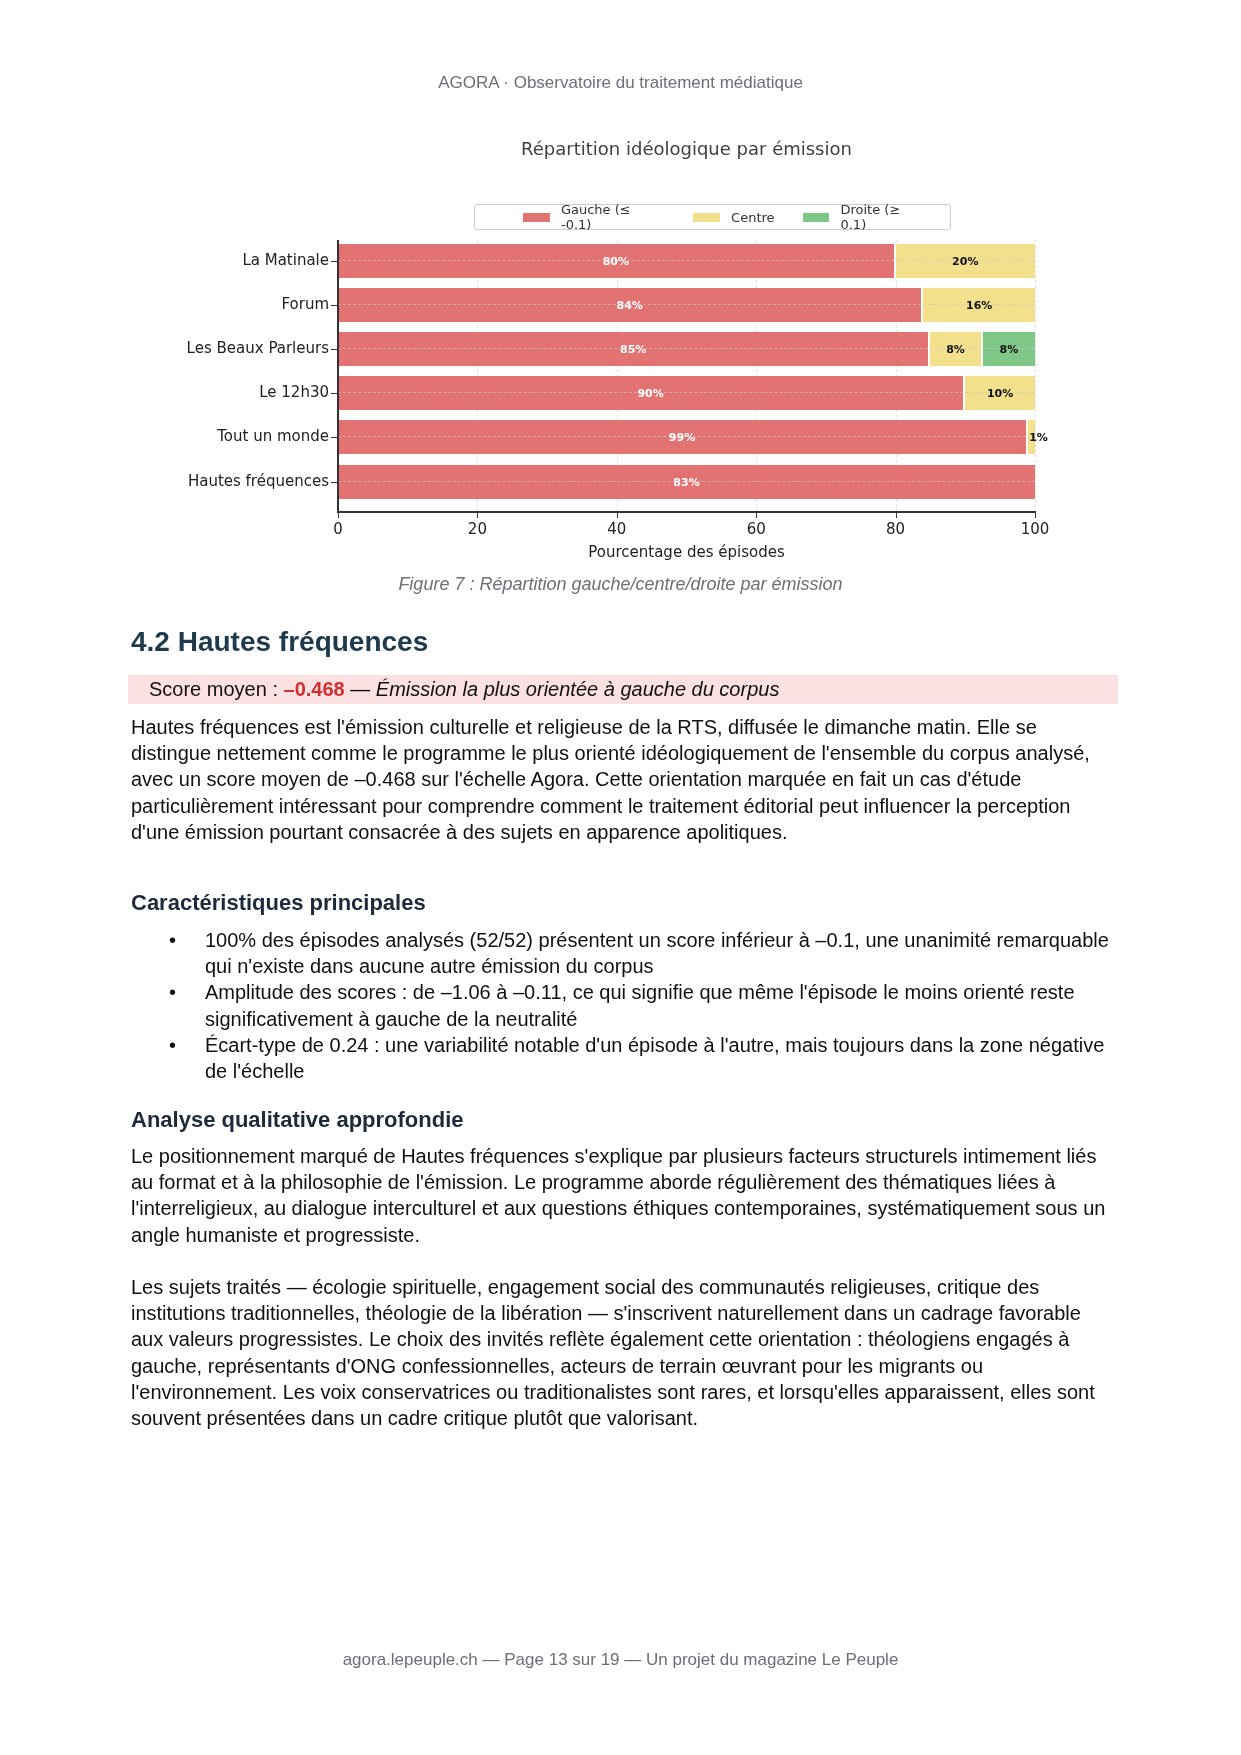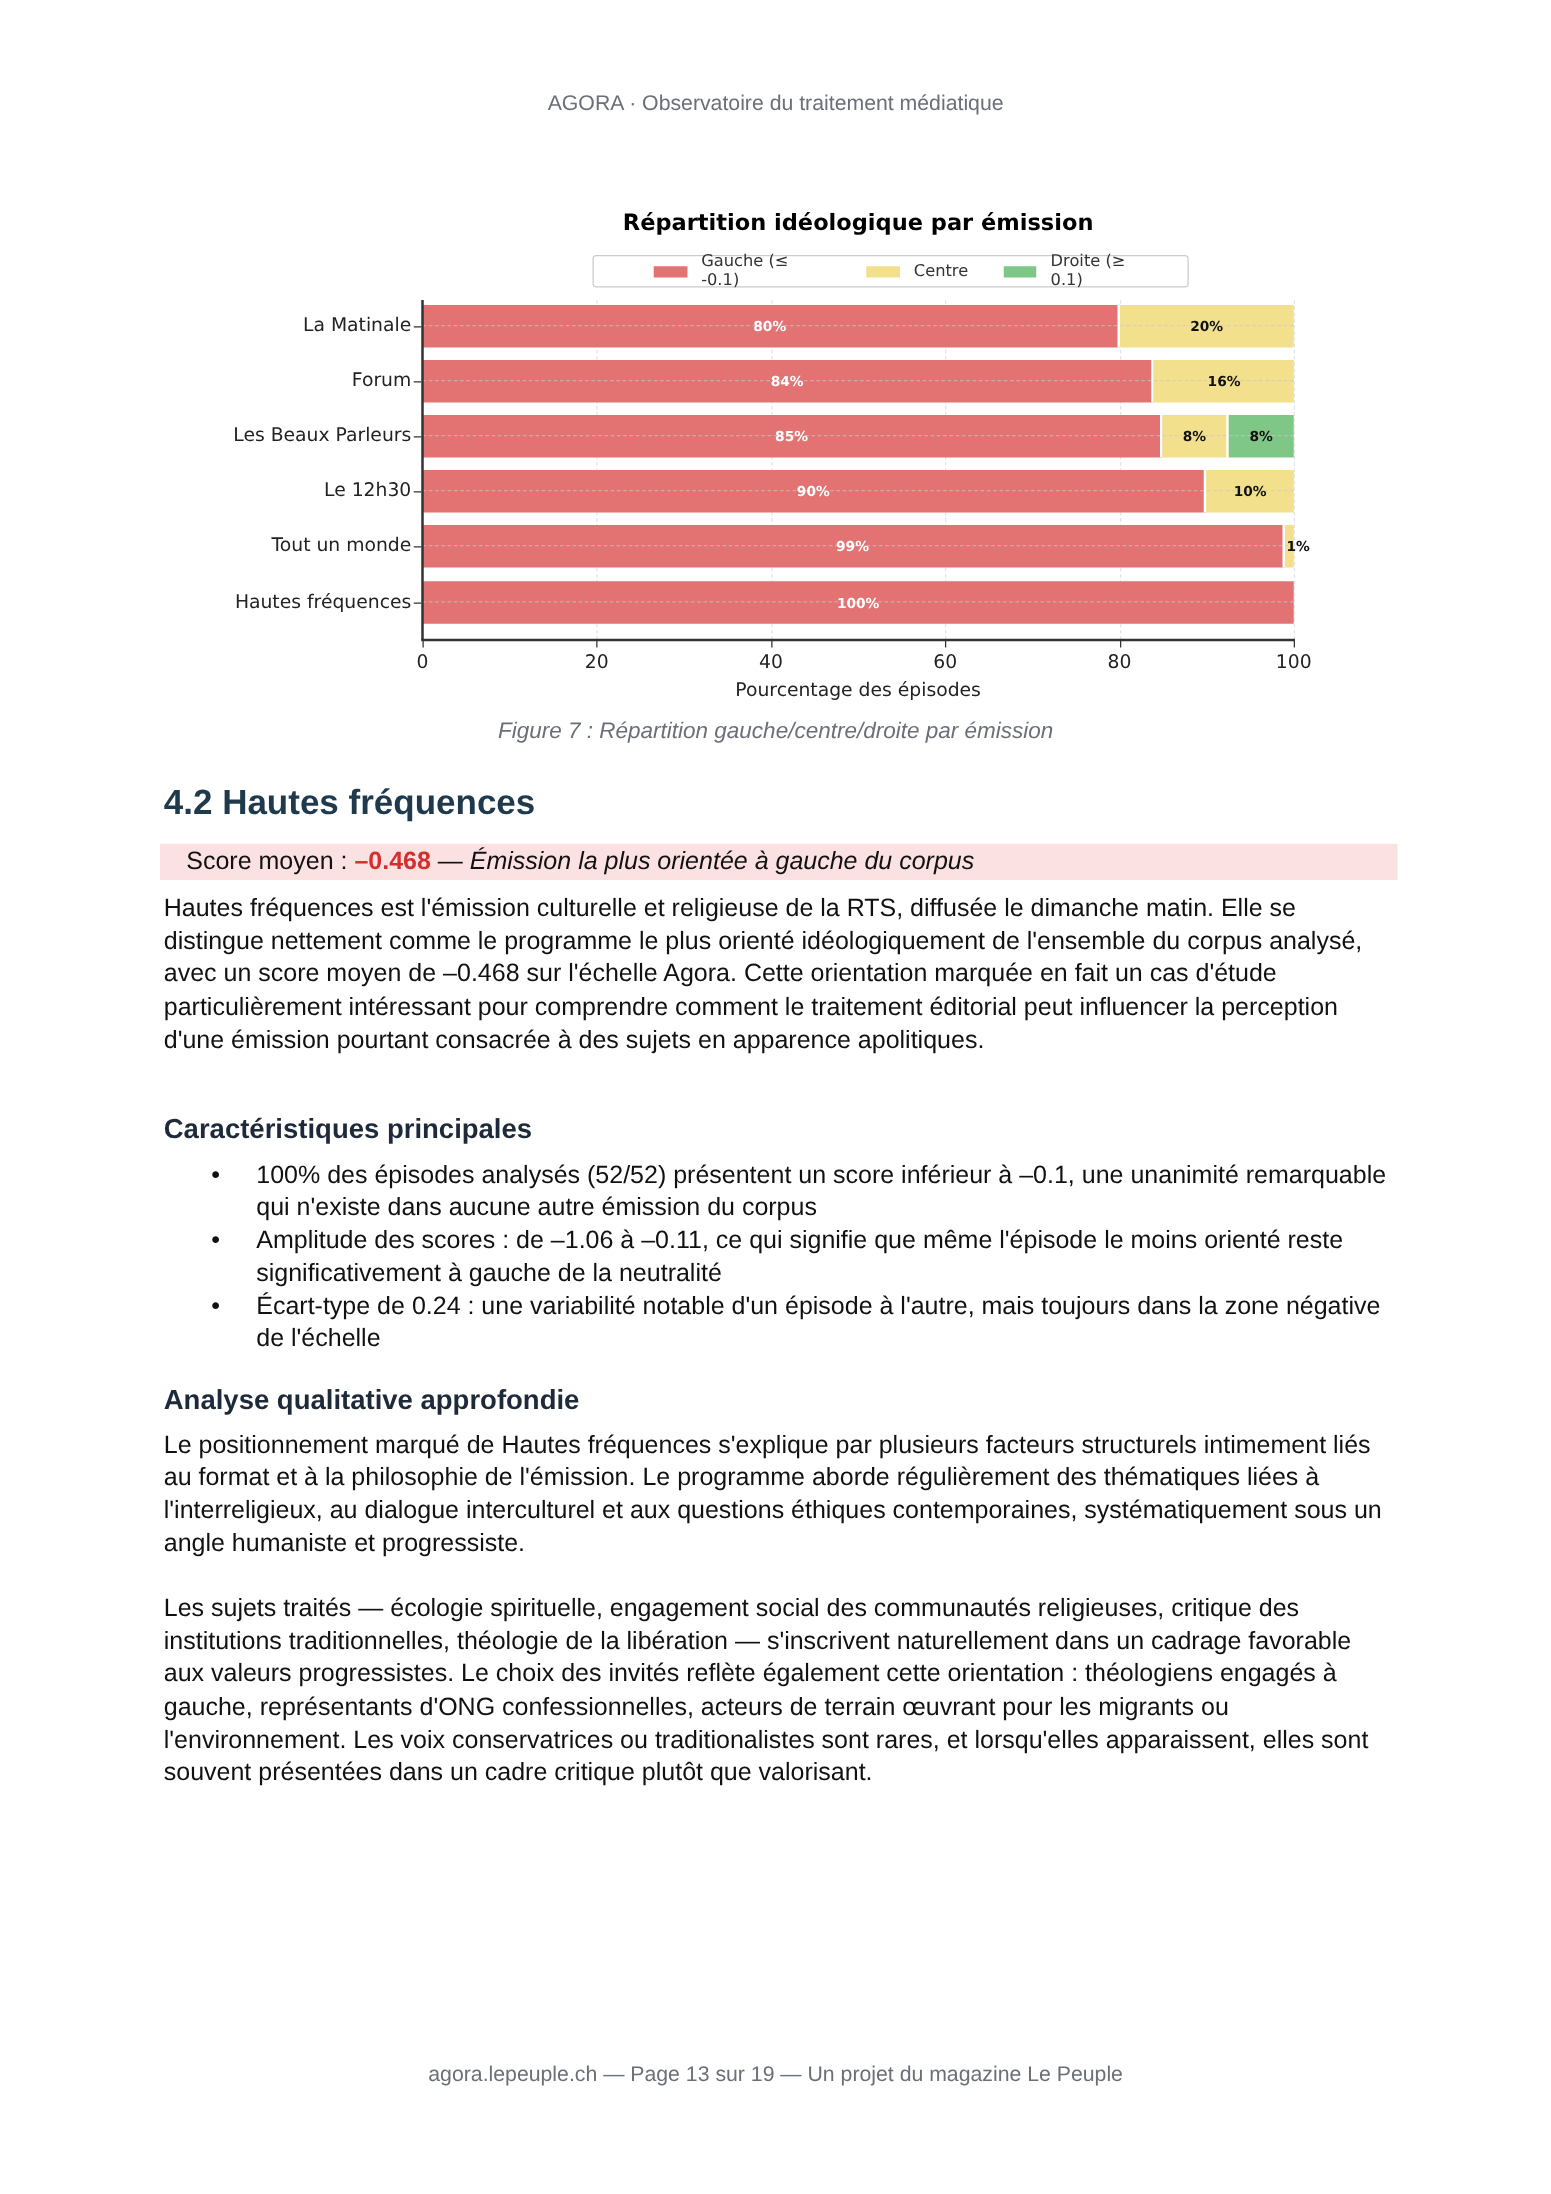--- a/index.html
+++ b/index.html
@@ -1,19 +1,19 @@
 <!DOCTYPE html>
 <html><head>
 <meta charset="utf-8">
 <style>
   html, body { margin: 0; padding: 0; background: #ffffff; }
   body { width: 1241px; height: 1755px; position: relative; overflow: hidden; font-family: "Liberation Sans", sans-serif; color: #111111; }
   .page-header { position: absolute; top: 73px; left: 0; width: 1241px; text-align: center; font-size: 17px; color: #6b6f78; }
   .chart { position: absolute; left: 0; top: 0; width: 1241px; height: 600px; }
-  .chart-title { position: absolute; top: 168px; left: 338px; width: 697px; text-align: center; font-family: "DejaVu Sans", sans-serif; font-weight: bold; font-size: 18px; color: #000000; }
+  .chart-title { position: absolute; top: 138px; left: 338px; width: 697px; text-align: center; font-family: "DejaVu Sans", sans-serif; font-weight: normal; font-size: 18px; color: #404040; }
   .legend { position: absolute; top: 204px; left: 474px; width: 435px; height: 24px; border: 1px solid #cccccc; border-radius: 3px; background: #fff; display: flex; align-items: center; font-family: "DejaVu Sans", sans-serif; font-size: 13px; color: #333; padding-left: 40px; }
   .legend-item { display: flex; align-items: center; margin-left: 8px; margin-right: 20px; }
   .legend-swatch { width: 27px; height: 9px; margin-right: 11px; display: inline-block; }
   .plot { position: absolute; left: 338px; top: 240px; width: 697px; height: 272px; }
   .axis-left { position: absolute; left: 337px; top: 240px; width: 2px; height: 272px; background: #333; }
   .axis-bottom { position: absolute; left: 337px; top: 511px; width: 699px; height: 2px; background: #333; }
   .gridline { position: absolute; top: 0; width: 0; height: 272px; border-left: 1px dashed #e3e3e3; }
   .bar-row { position: absolute; left: 0; height: 34px; width: 828px; }
   .seg { position: absolute; top: 0; height: 34px; display: flex; align-items: center; justify-content: center; font-family: "DejaVu Sans", sans-serif; font-weight: bold; font-size: 11px; box-sizing: border-box; }
   .seg.g { background: #e37373; color: #fff; border-right: 2px solid #fff; }
@@ -118,21 +118,21 @@
           <span>99%</span>
         </div>
         <div class="seg c" style="left: 690.03px; width: 6.97px;">
           <div class="midline"></div>
           <span style="margin-left: 14px;">1%</span>
         </div>
       </div>
       <div class="bar-row" style="top: 225px;">
         <div class="seg g" style="left: 0px; width: 697px;">
           <div class="midline"></div>
-          <span>100%</span>
+          <span>83%</span>
         </div>
       </div>
     </div>
   <div class="axis-left"></div>
   <div class="axis-bottom"></div>
   <div id="yaxis">
       <div class="ylabel" style="top: 251px;">La Matinale</div>
       <div class="ytick" style="top: 261px;"></div>
       <div class="ylabel" style="top: 295px;">Forum</div>
       <div class="ytick" style="top: 305px;"></div>

